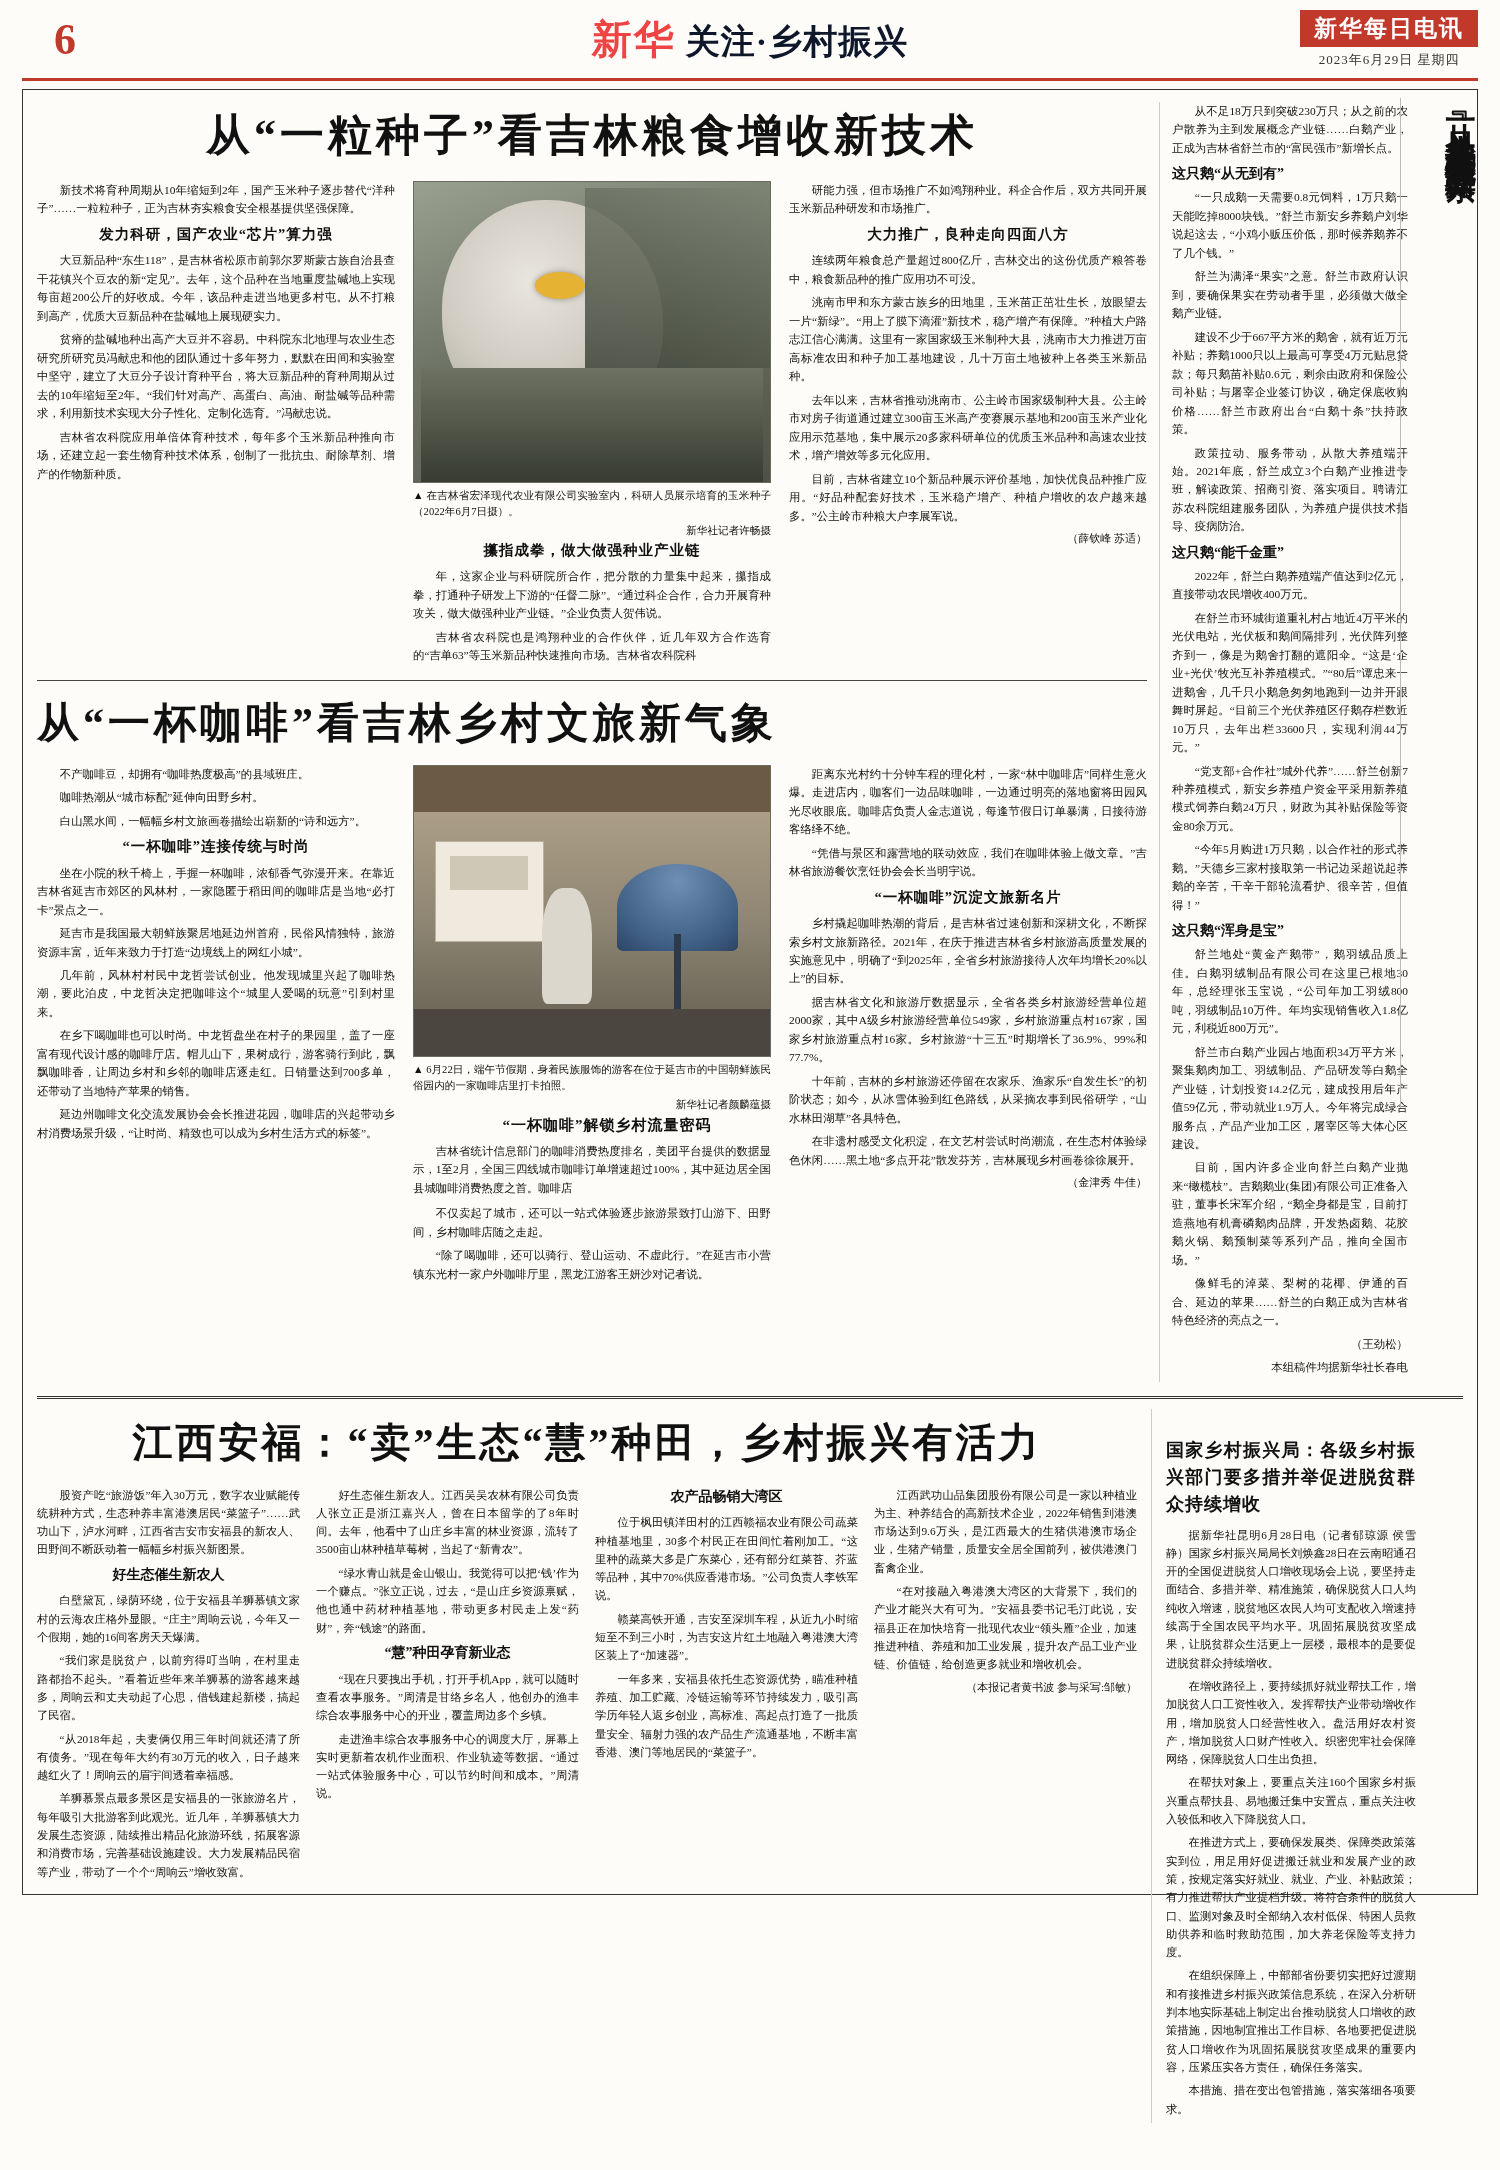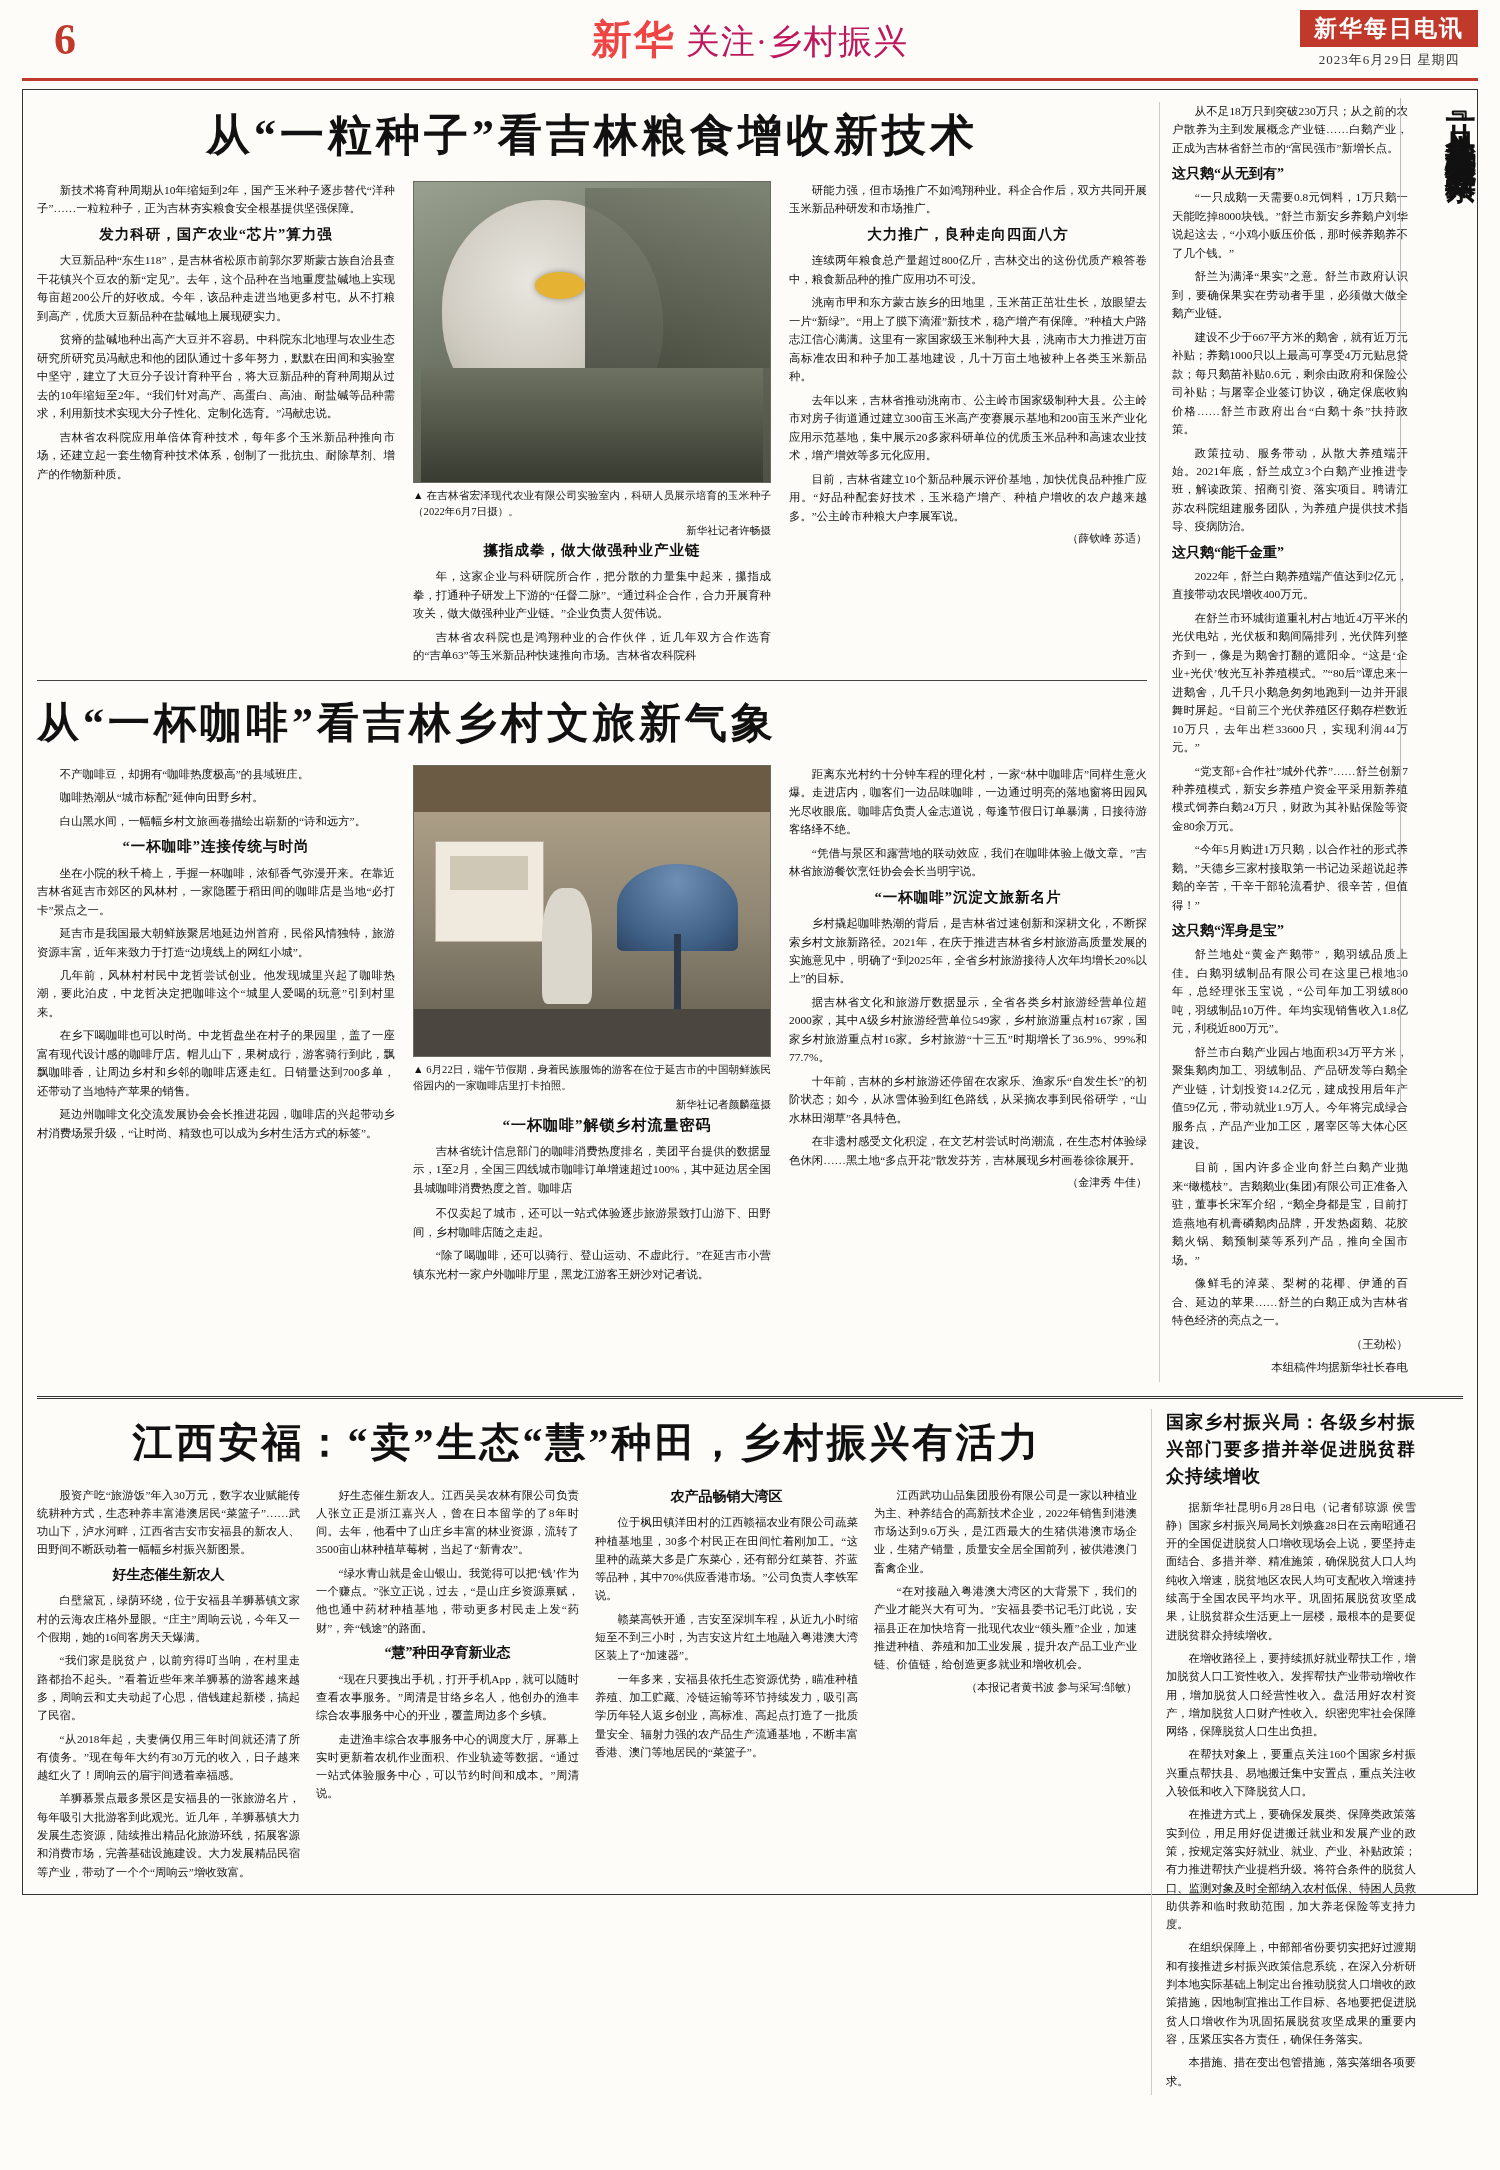--- a/index.html
+++ b/index.html
@@ -19,21 +19,21 @@
     font-family:"Liberation Serif",serif;
   }
   .masthead-center{
     position:absolute;left:0;right:0;text-align:center;
     display:flex;align-items:baseline;justify-content:center;gap:10px;
   }
   .mh-logo{
     color:#ef4444;font-size:40px;font-weight:bold;letter-spacing:2px;
     font-family:"DejaVu Serif",serif;
   }
-  .mh-title{font-size:34px;font-weight:normal;letter-spacing:1px;color:#be185d;}
+  .mh-title{font-size:34px;font-weight:bold;letter-spacing:1px;color:#0f172a;}
   .masthead-right{margin-left:auto;text-align:center;}
   .mh-box{
     background:#c0392b;color:#fff;font-size:23px;font-weight:bold;
     padding:3px 14px;letter-spacing:2px;
   }
   .mh-date{font-size:13px;color:#333;margin-top:4px;letter-spacing:1px;}
 
   
   .frame{
     position:relative;margin-top:8px;border:1px solid #333;
@@ -92,21 +92,21 @@
   
   .bottom{display:flex;gap:0;margin-top:6px;}
   .bottom-left{width:1100px;}
   .bottom-right{width:250px;padding-left:14px;border-left:1px solid #ccc;margin-left:14px;}
   h2.headline3{
     font-size:40px;font-weight:bold;letter-spacing:3px;margin:6px 0 16px;text-align:center;
   }
   .cols4{display:flex;gap:16px;}
   .col4{flex:1;font-size:11.3px;line-height:1.62;text-align:justify;}
   .col4 p{margin:0 0 5px;text-indent:2em;}
-  .br-title{font-size:18px;font-weight:bold;line-height:1.5;text-align:justify;margin-bottom:8px;letter-spacing:1px;}
+  .br-title{font-size:18px;font-weight:bold;line-height:1.5;text-align:justify;margin-bottom:8px;letter-spacing:1px;margin-top:28px;}
   .bottom-right p{font-size:11.3px;line-height:1.62;text-align:justify;text-indent:2em;margin:0 0 5px;}
 
   
   .ph-inner{position:absolute;}
 </style>
 </head>
 <body>
 
 <div class="page">
 

